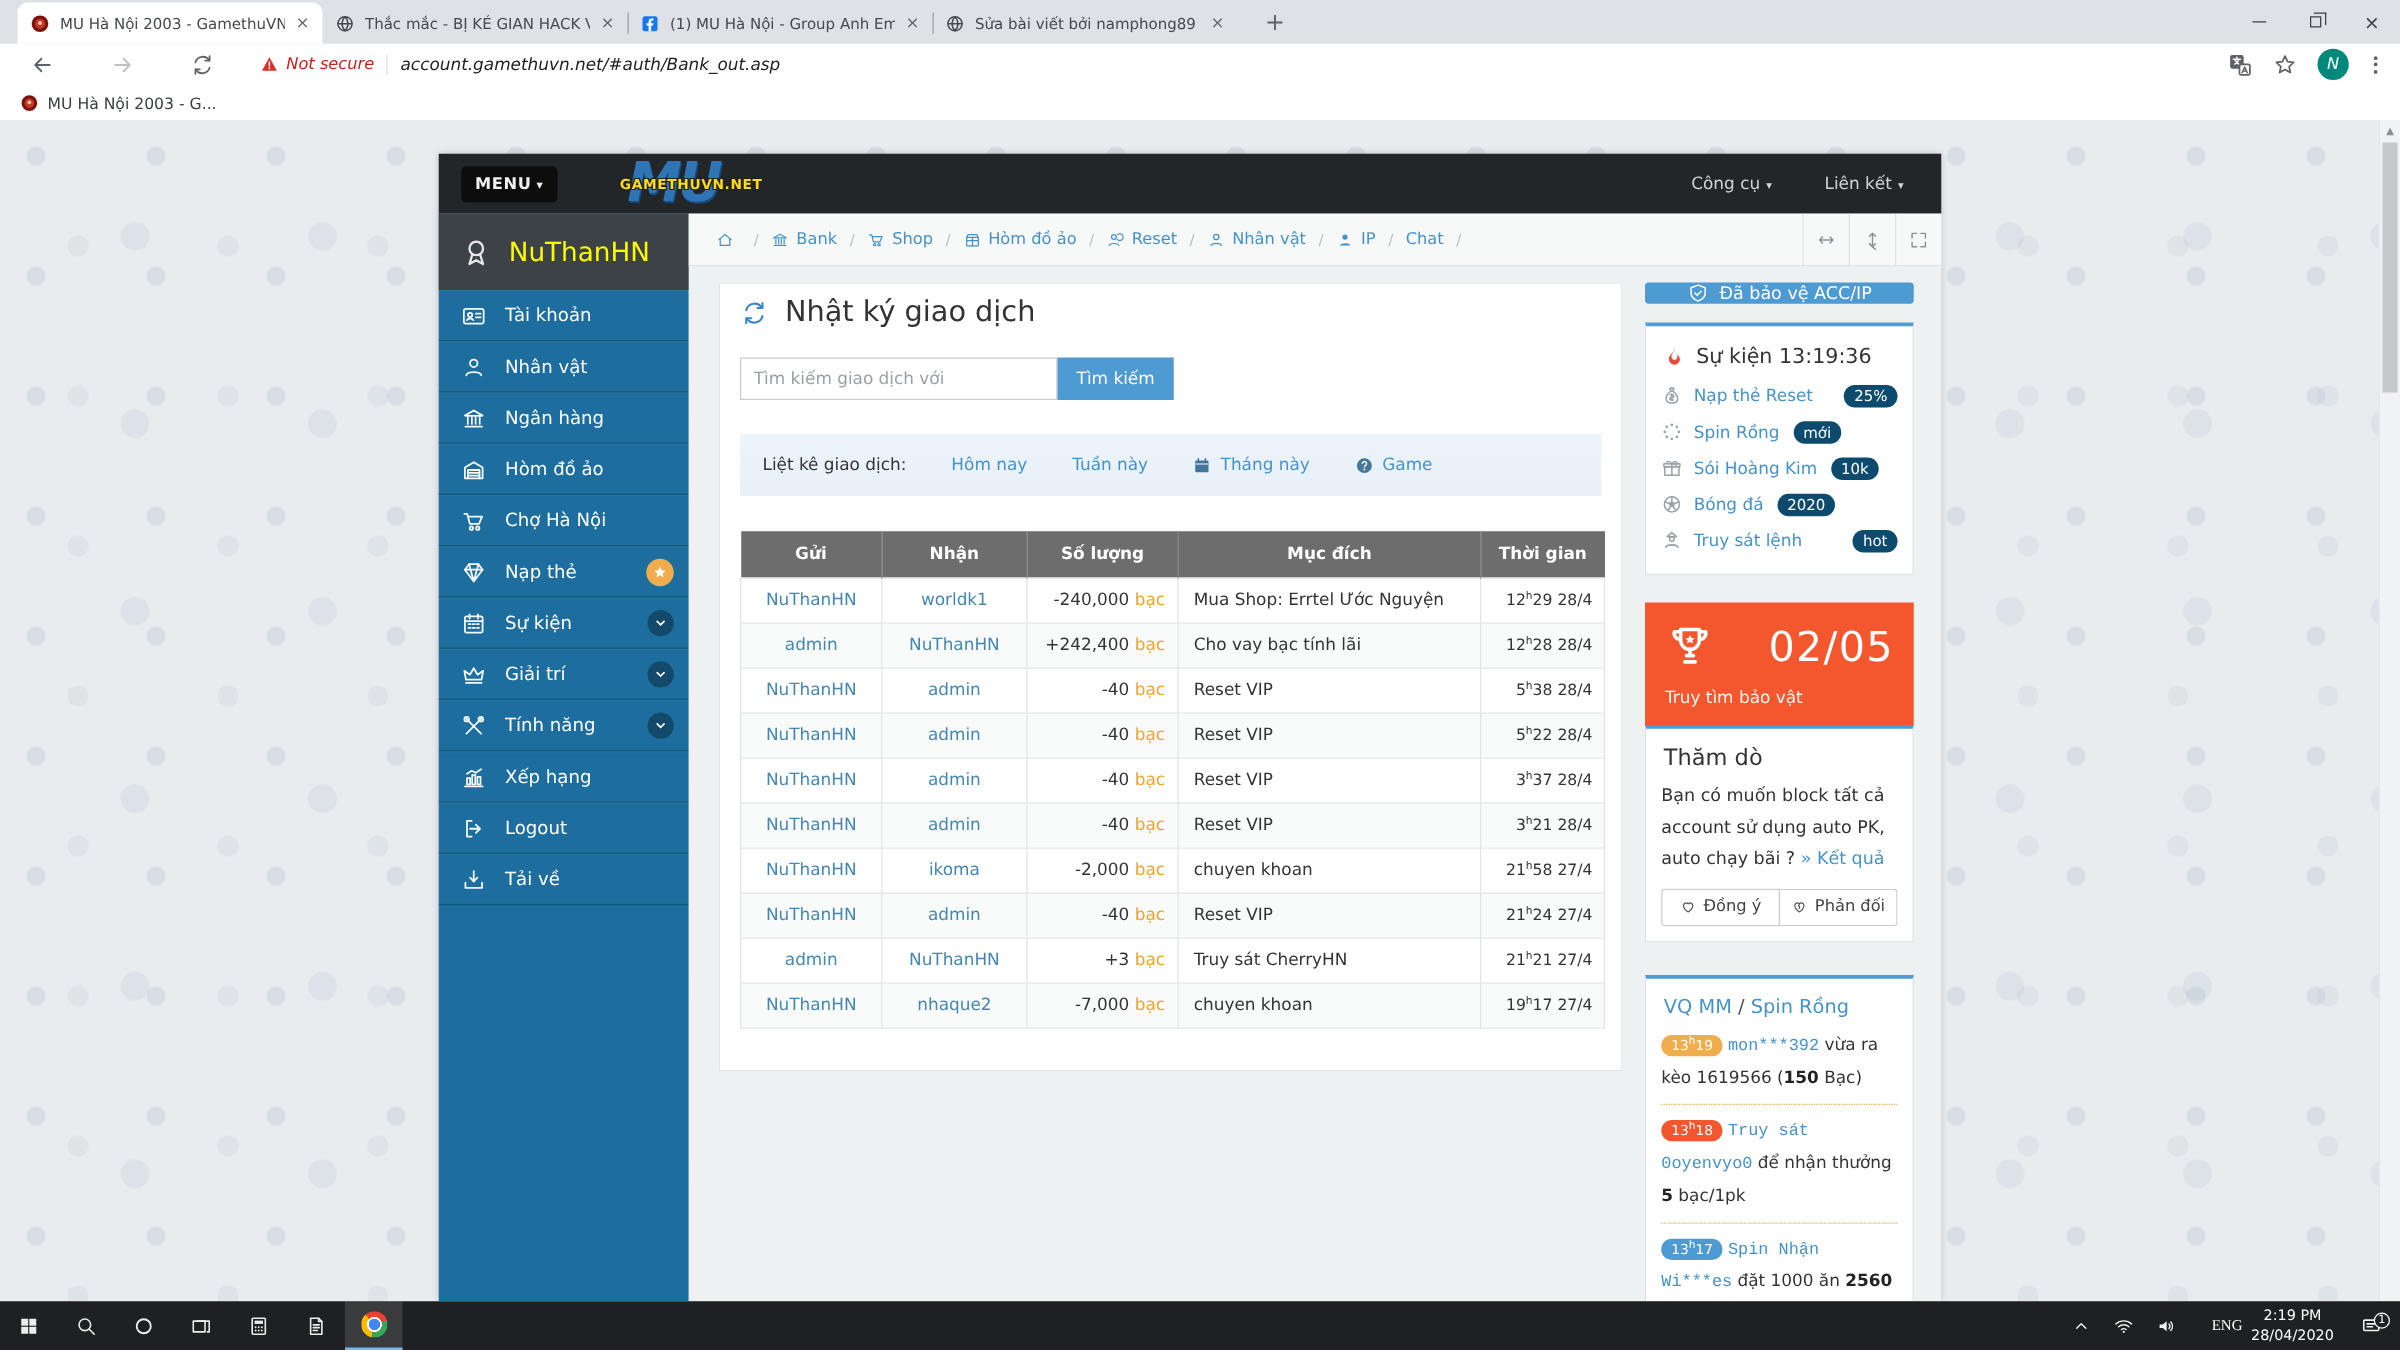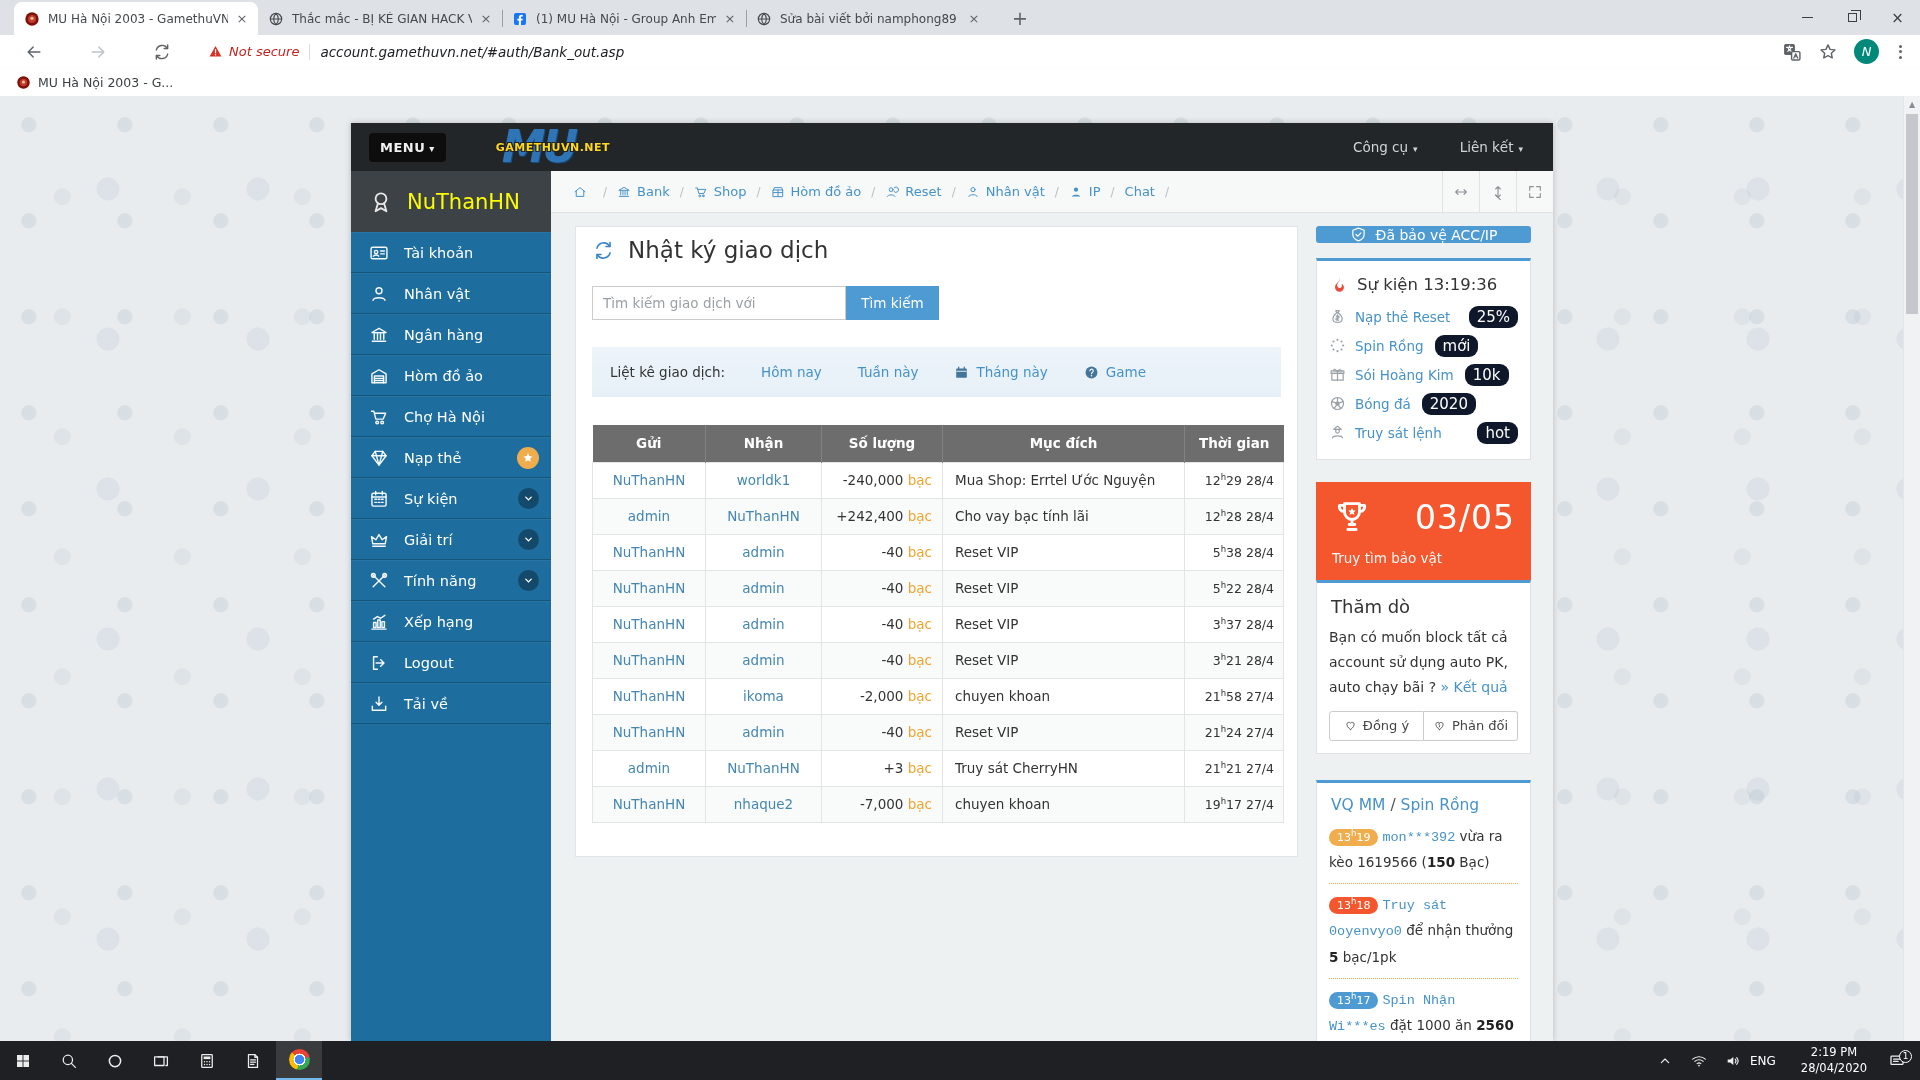--- a/index.html
+++ b/index.html
@@ -119,21 +119,21 @@
   .rightcol { width:215px; flex:none; display:flex; flex-direction:column; }
   .protect { height:34px; background:#4e9ad2; border-radius:3px; color:#fff; font-size:14px; display:flex; align-items:center; justify-content:center; gap:9px; }
   .protect .ic { width:17px; height:17px; }
   .panel { background:#fff; border:1px solid #dfe2e4; border-top:3px solid #4e9ad2; padding:11px 12px 12px; }
   .ev-panel { margin-top:15px; }
   .ev-title { display:flex; align-items:center; gap:9px; font-size:16.5px; color:#333; margin:3px 0 8px 2px; }
   .ev-title .ic { width:17px; height:17px; }
   .ev { display:flex; align-items:center; height:29px; gap:9px; }
   .ev-ic { width:17px; height:17px; color:#9aa1a7; }
   .ev-label { color:#4692c8; font-size:13.5px; text-decoration:none; }
-  .ev-badge { background:#0f172a; color:#fff; font-size:15px; padding:2px 8px; border-radius:9px; white-space:nowrap; }
+  .ev-badge { background:#0c4a6e; color:#fff; font-size:12px; padding:2px 8px; border-radius:9px; white-space:nowrap; }
   .ev-badge.right { margin-left:auto; }
   .ev-badge.inline { margin-left:2px; }
 
   .treasure { margin-top:22px; background:#f4572e; color:#fff; padding:15px 16px 14px; }
   .treasure-top { display:flex; align-items:center; justify-content:space-between; }
   .treasure-top .ic { width:40px; height:40px; }
   .treasure-count { font-size:33px; font-weight:normal; letter-spacing:1px; }
   .treasure-label { margin-top:13px; font-size:13.5px; opacity:.95; }
 
   .poll-title { font-size:18px; color:#333; margin:2px 0 8px 2px; }
@@ -160,21 +160,21 @@
   .taskbar { position:absolute; left:0; bottom:0; width:1920px; height:39px; background:#1e2023; display:flex; align-items:stretch; z-index:10; }
   .tb-ic { width:46px; display:flex; align-items:center; justify-content:center; color:#eceded; }
   .tb-ic .ic { width:18px; height:18px; }
   .tb-ic.active { background:rgba(255,255,255,.12); border-bottom:2px solid #76b9ed; }
   .chrome-ball { width:21px; height:21px; border-radius:50%;
     background: radial-gradient(circle, #4285f4 0 30%, #fff 31% 40%, transparent 41%),
       conic-gradient(from -45deg, #ea4335 0 120deg, #4285f4 120deg 123deg, #34a853 123deg 238deg, #fbbc05 238deg 360deg); }
   .tb-right { margin-left:auto; display:flex; align-items:center; gap:0; }
   .tb-small { width:34px; display:flex; align-items:center; justify-content:center; color:#f0f0f0; height:39px; }
   .tb-small .ic { width:16px; height:16px; }
-  .tb-lang { font-size:12px; color:#fff; width:44px; text-align:left; }
+  .tb-lang { font-size:12px; color:#fff; width:44px; text-align:right;font-family:Liberation Serif, serif; }
   .tb-clock { font-size:11.5px; color:#fff; text-align:center; line-height:1.35; width:80px; }
   .tb-notif { position:relative; width:46px; display:flex; align-items:center; justify-content:center; color:#f0f0f0; }
   .tb-notif .ic { width:18px; height:18px; }
   .notif-badge { position:absolute; right:8px; bottom:7px; width:13px; height:13px; border-radius:50%; background:#1e2023; border:1px solid #fff; color:#fff; font-size:9px; display:flex; align-items:center; justify-content:center; }
 </style>
 </head>
 <body>
 
 <div class="screen">
 
@@ -889,21 +889,21 @@
               <div class="treasure">
                 <div class="treasure-top">
                   <span class="ic">
                       <svg viewBox="0 0 24 24" fill="none" stroke="currentColor" stroke-width="1.7" stroke-linecap="round" stroke-linejoin="round">
                         <path d="M7.5 4h9v5a4.5 4.5 0 0 1-9 0z"></path>
                         <path d="M7.5 5h-3a3 3 0 0 0 3 3.8M16.5 5h3a3 3 0 0 1-3 3.8"></path>
                         <path d="M12 13.5v3M9.5 19.5h5M10.3 16.5h3.4"></path>
                         <path d="M12 6.6l.7 1.4 1.5.2-1.1 1 .3 1.5-1.4-.7-1.4.7.3-1.5-1.1-1 1.5-.2z" fill="currentColor" stroke="none"></path>
                       </svg>
                     </span>
-                  <span class="treasure-count">03/05</span>
+                  <span class="treasure-count">02/05</span>
                 </div>
                 <div class="treasure-label">Truy tìm bảo vật</div>
               </div>
 
               <div class="panel">
                 <div class="poll-title">Thăm dò</div>
                 <div class="poll-q">
                   <span>Bạn có muốn block tất cả account sử dụng auto PK, auto chạy bãi ? </span><a class="poll-link">» Kết quả</a>
                 </div>
                 <div class="poll-btns">

